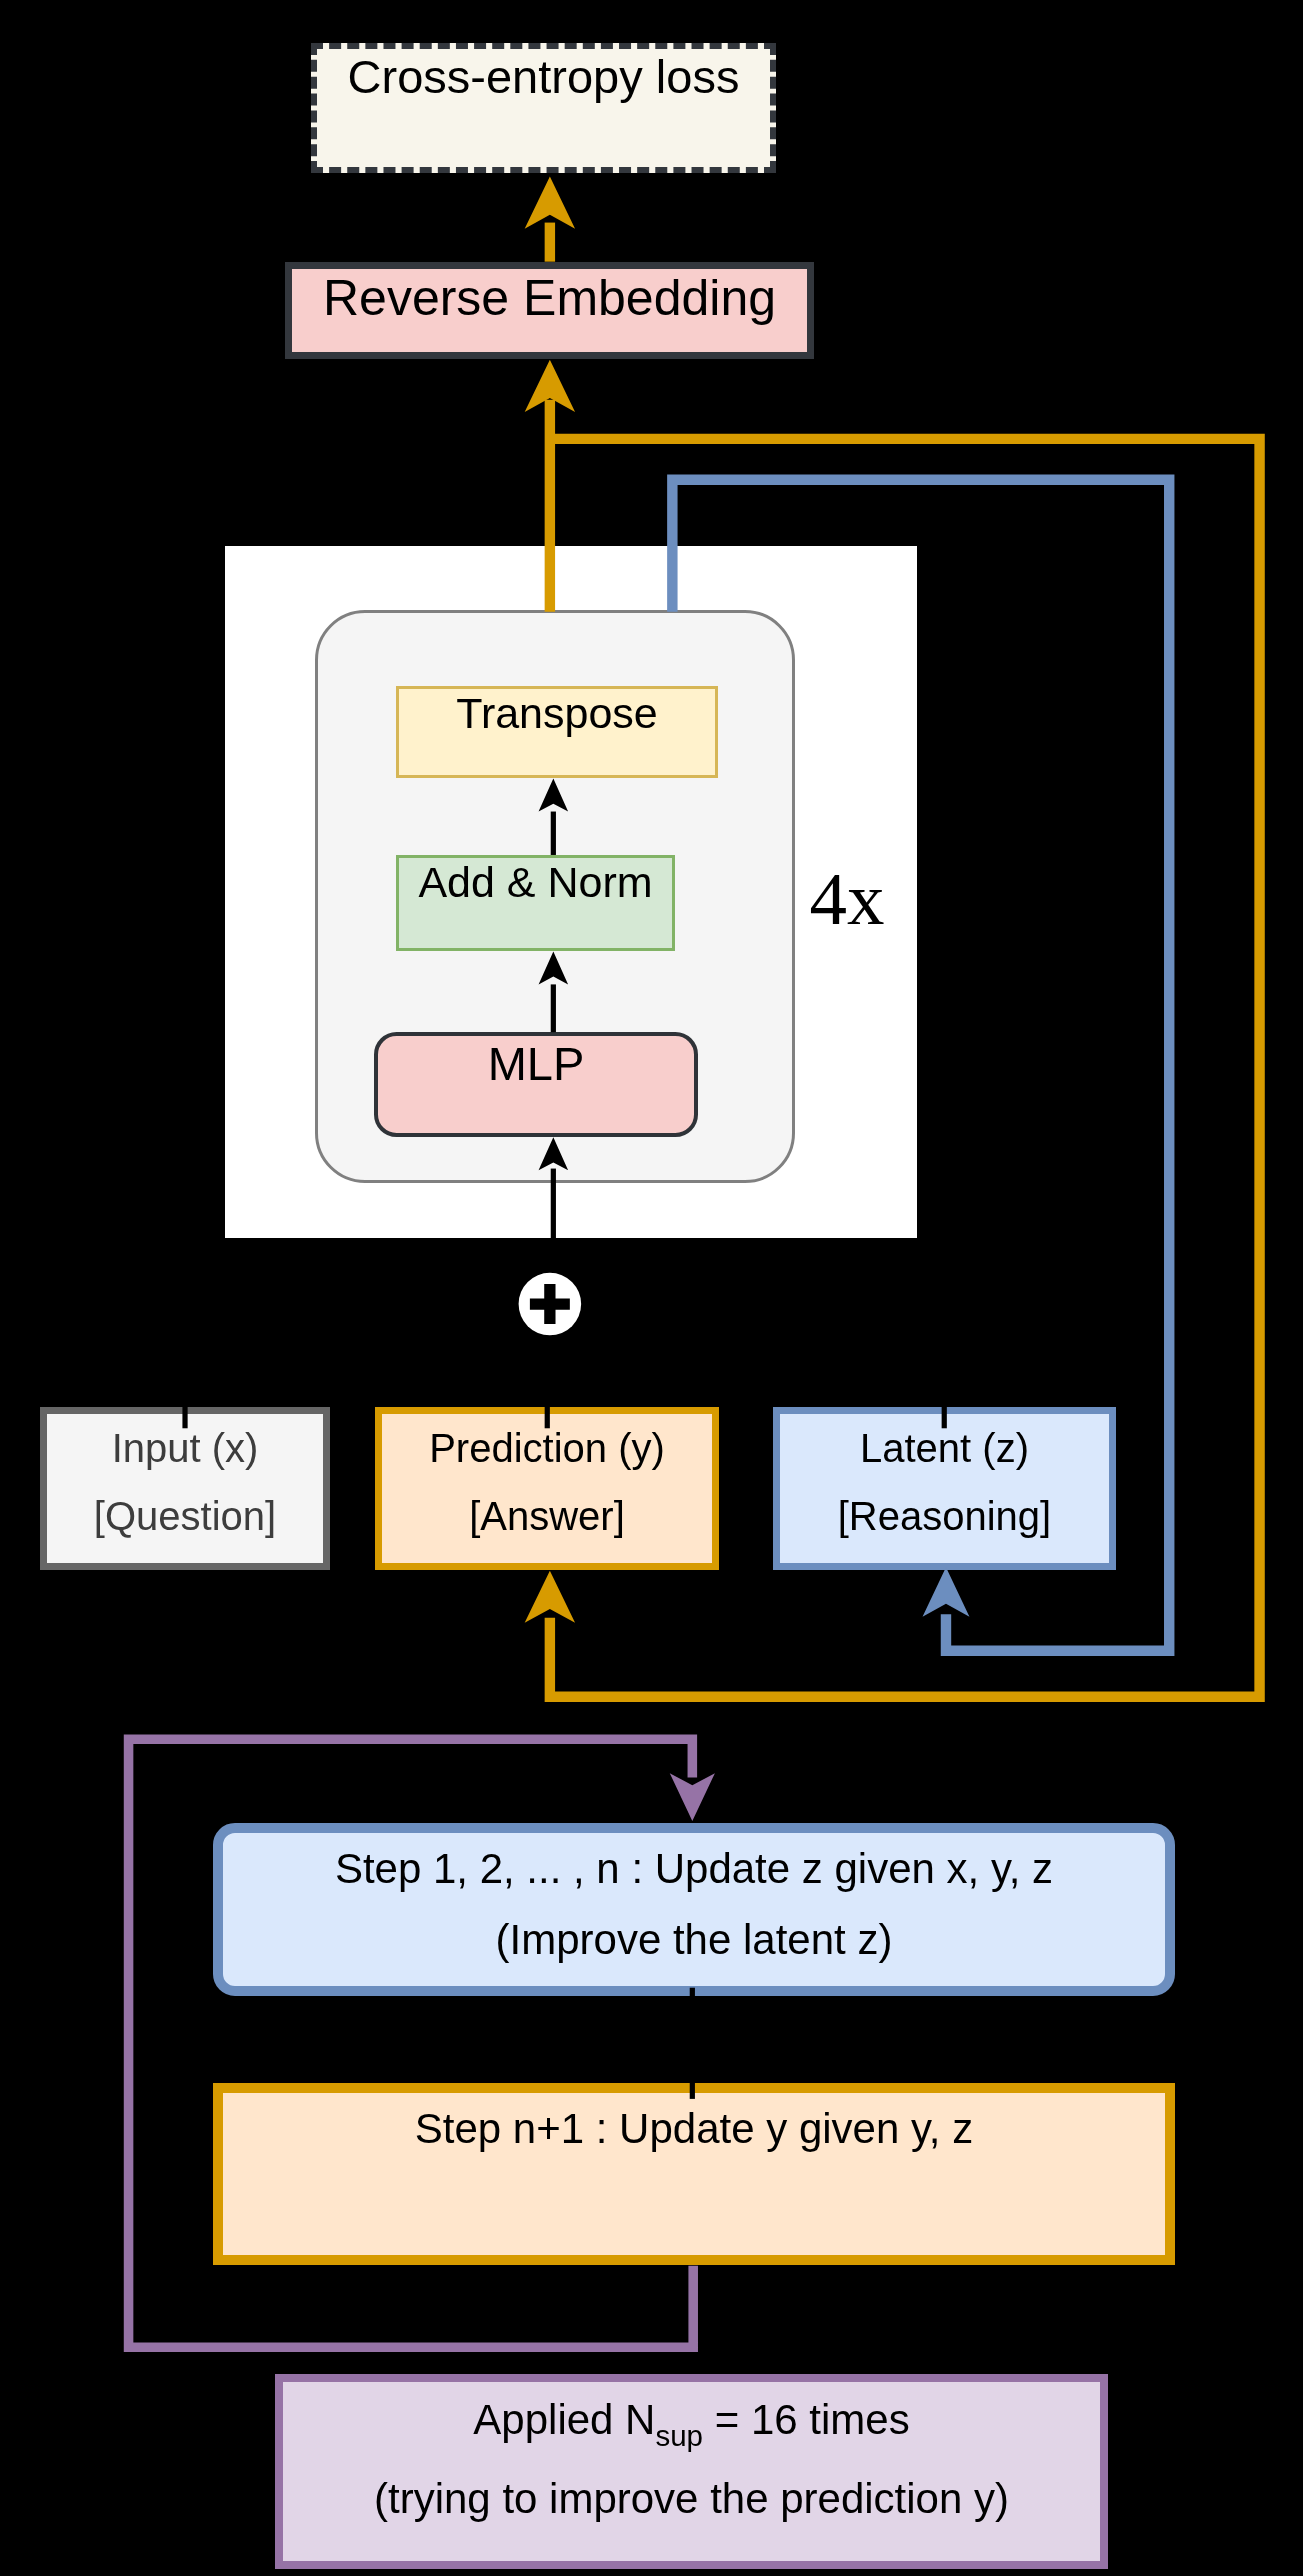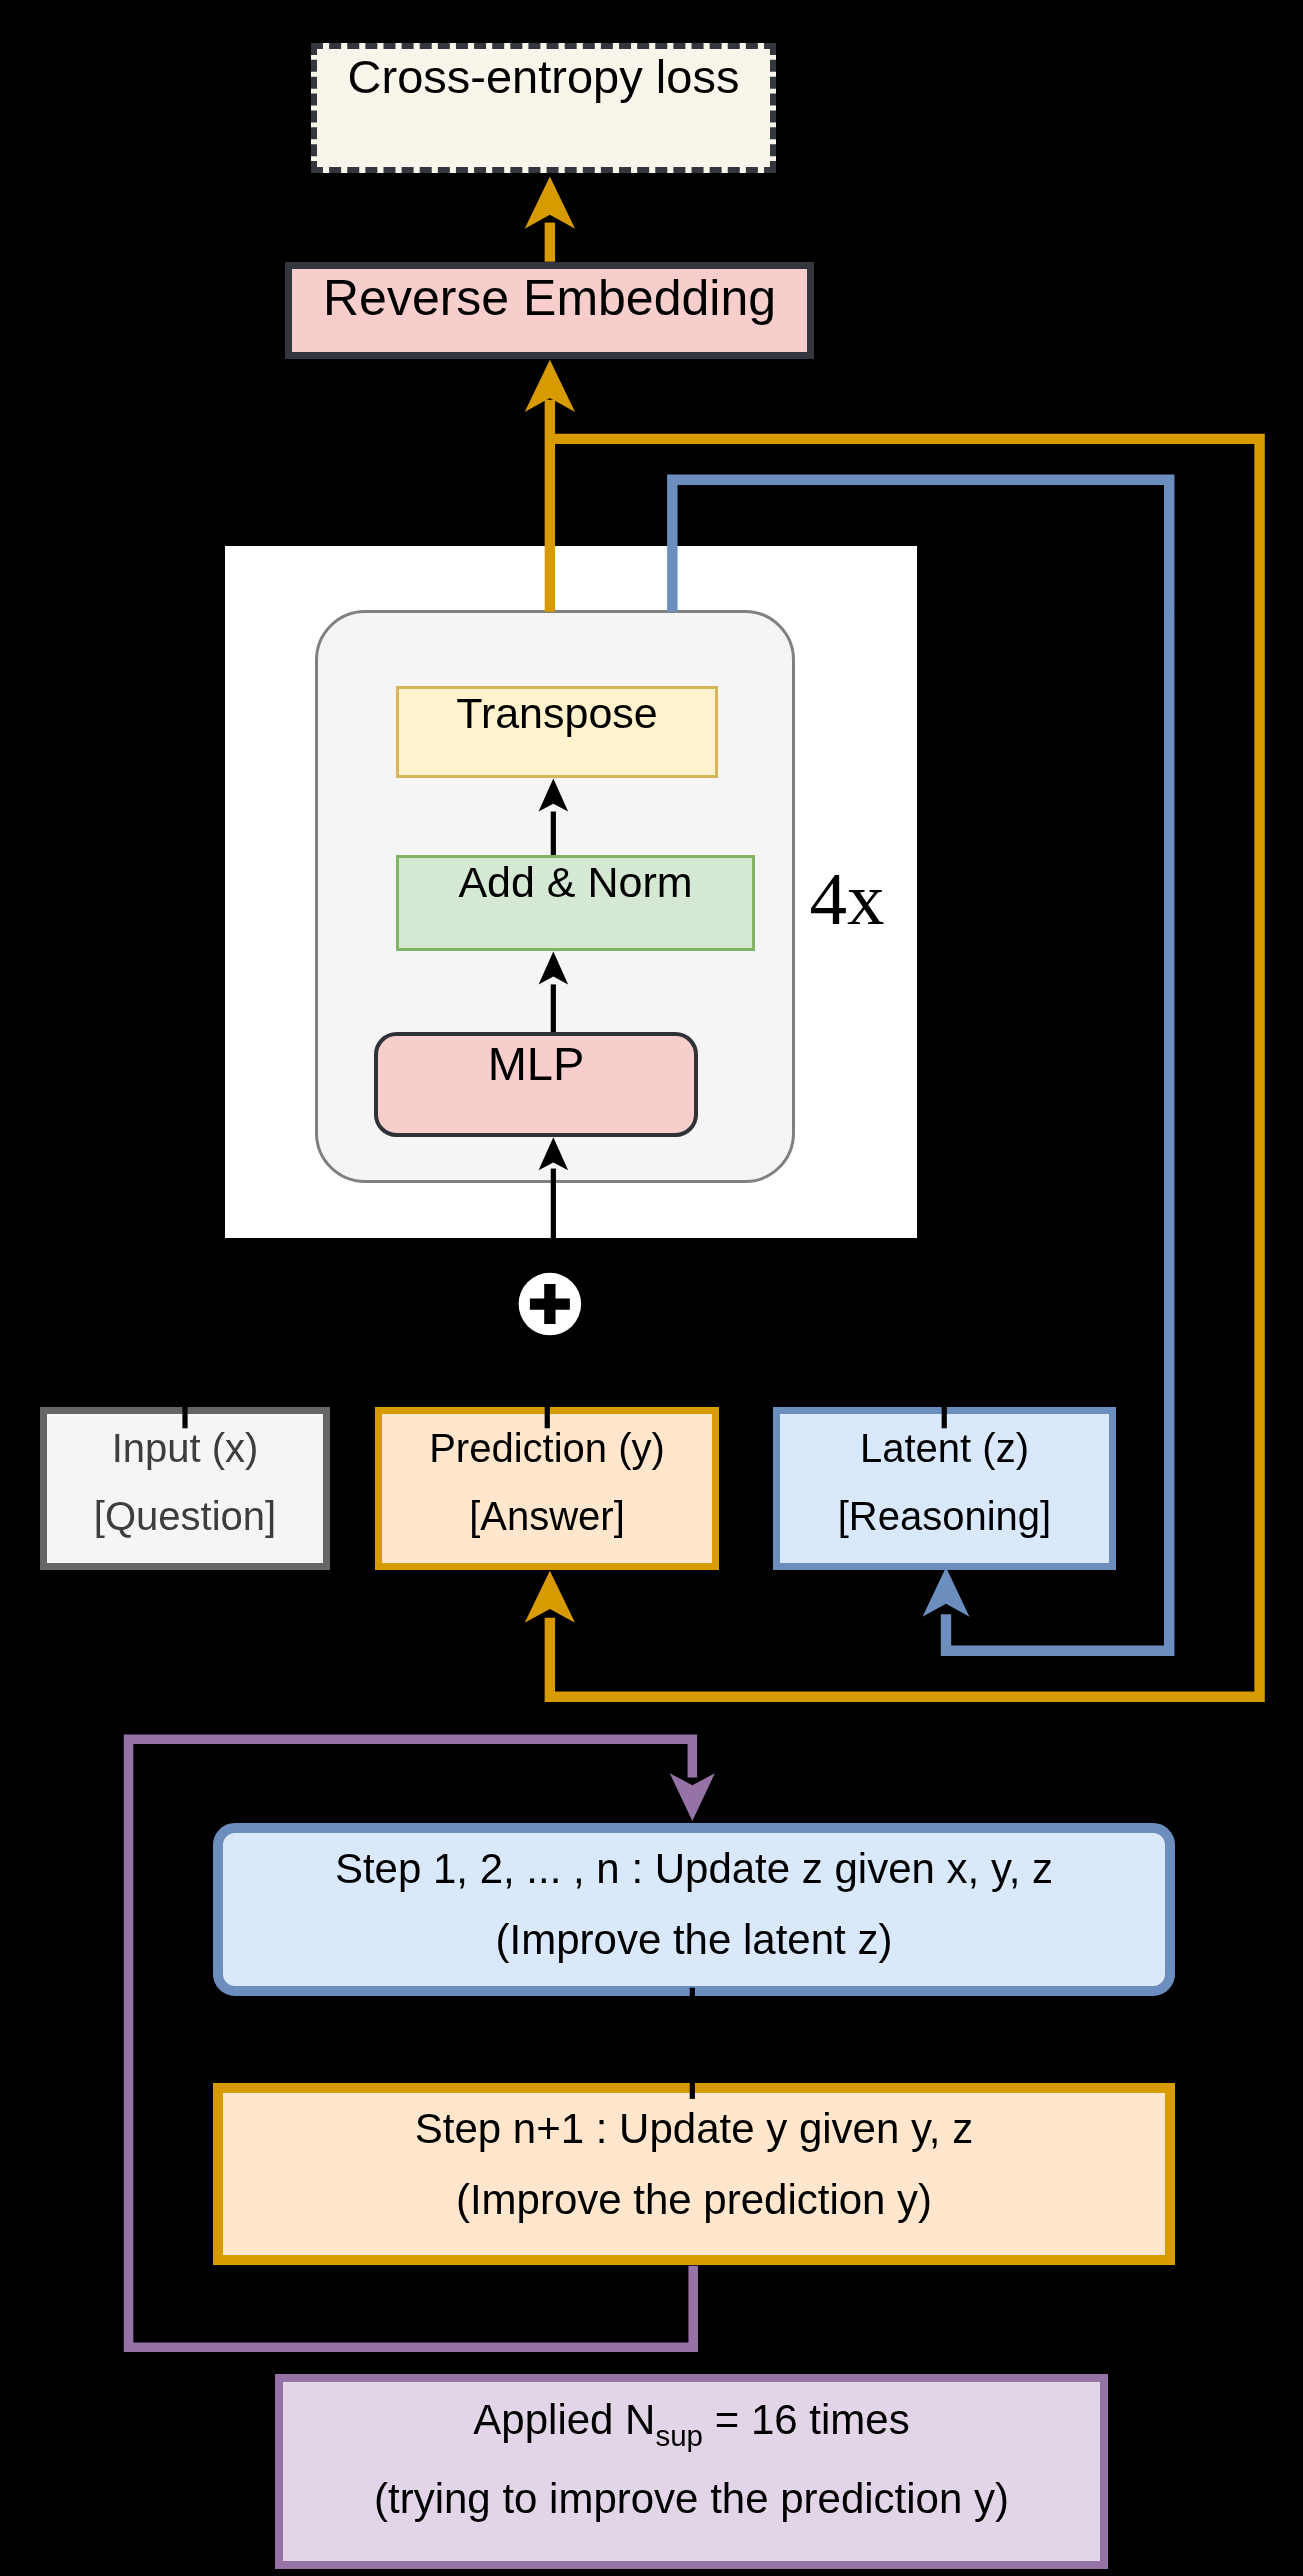--- a/index.html
+++ b/index.html
@@ -23,21 +23,21 @@
   .panel{left:225px;top:546px;width:692px;height:692px;background:#ffffff;}
   .core{
     left:315px;top:610px;width:480px;height:573px;
     background:#f5f5f5;border:3.5px solid #808080;border-radius:50px;
   }
   .transpose{
     left:396px;top:686px;width:322px;height:92px;
     background:#fff2cc;border:3.5px solid #d6b656;font-size:43px;
   }
   .addnorm{
-    left:396px;top:855px;width:359px;height:96px;
+    left:396px;top:855px;width:279px;height:96px;
     background:#d5e8d4;border:3.5px solid #82b366;font-size:43px;
   }
   .mlp{
     left:374px;top:1032px;width:324px;height:105px;
     background:#f8cecc;border:4.3px solid #2f3338;border-radius:22.6px;font-size:47px;
   }
   .repeat{
     left:786px;top:858px;width:122px;height:82px;
     font-family:"Liberation Serif","DejaVu Serif",serif;
     font-size:75px;color:#000;line-height:82px;
@@ -97,21 +97,20 @@
     <span>Latent (z)</span>
     <span>[Reasoning]</span>
   </div>
 
   <div class="box stepbox step-z">
     <span>Step 1, 2, ... , n : Update z given x, y, z</span>
     <span>(Improve the latent z)</span>
   </div>
   <div class="box stepbox step-y">
     <span>Step n+1 : Update y given y, z</span>
-    <span>(Improve the prediction y)</span>
   </div>
 
   <div class="box applied">
     <div>
       <span>Applied N</span><span class="sub">sup</span><span> = 16 times</span>
     </div>
     <div>(trying to improve the prediction y)</div>
   </div>
 
   <svg class="overlay" width="1303" height="2576" viewBox="0 0 1500 2965">

